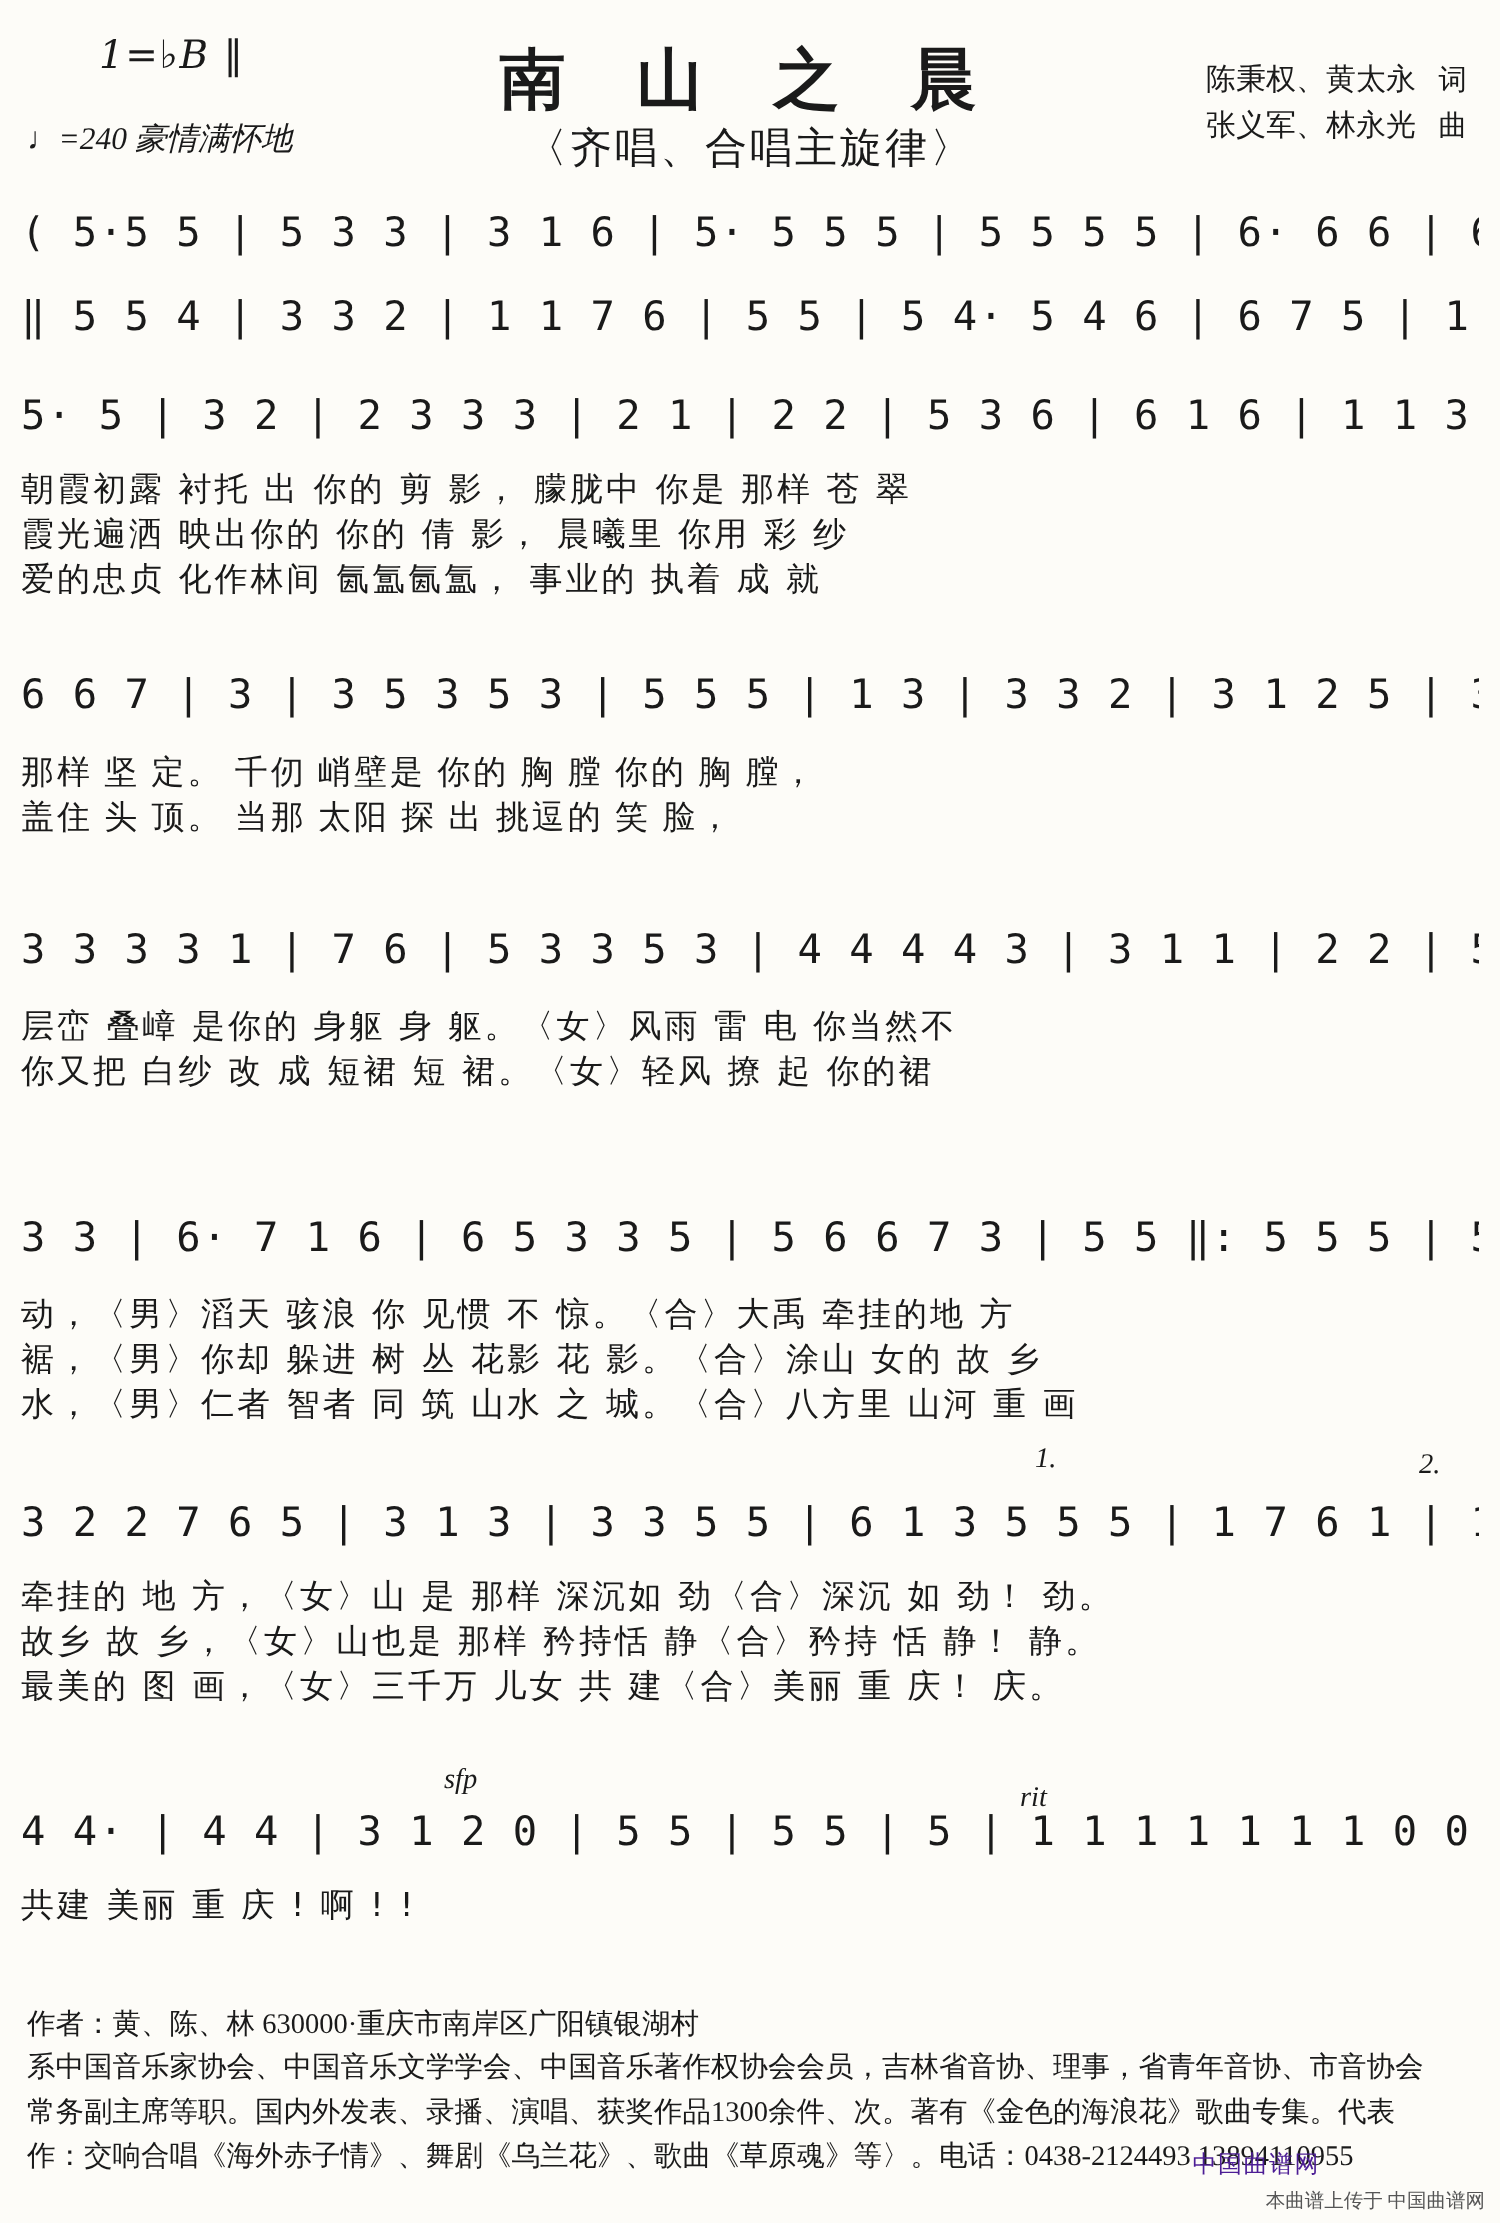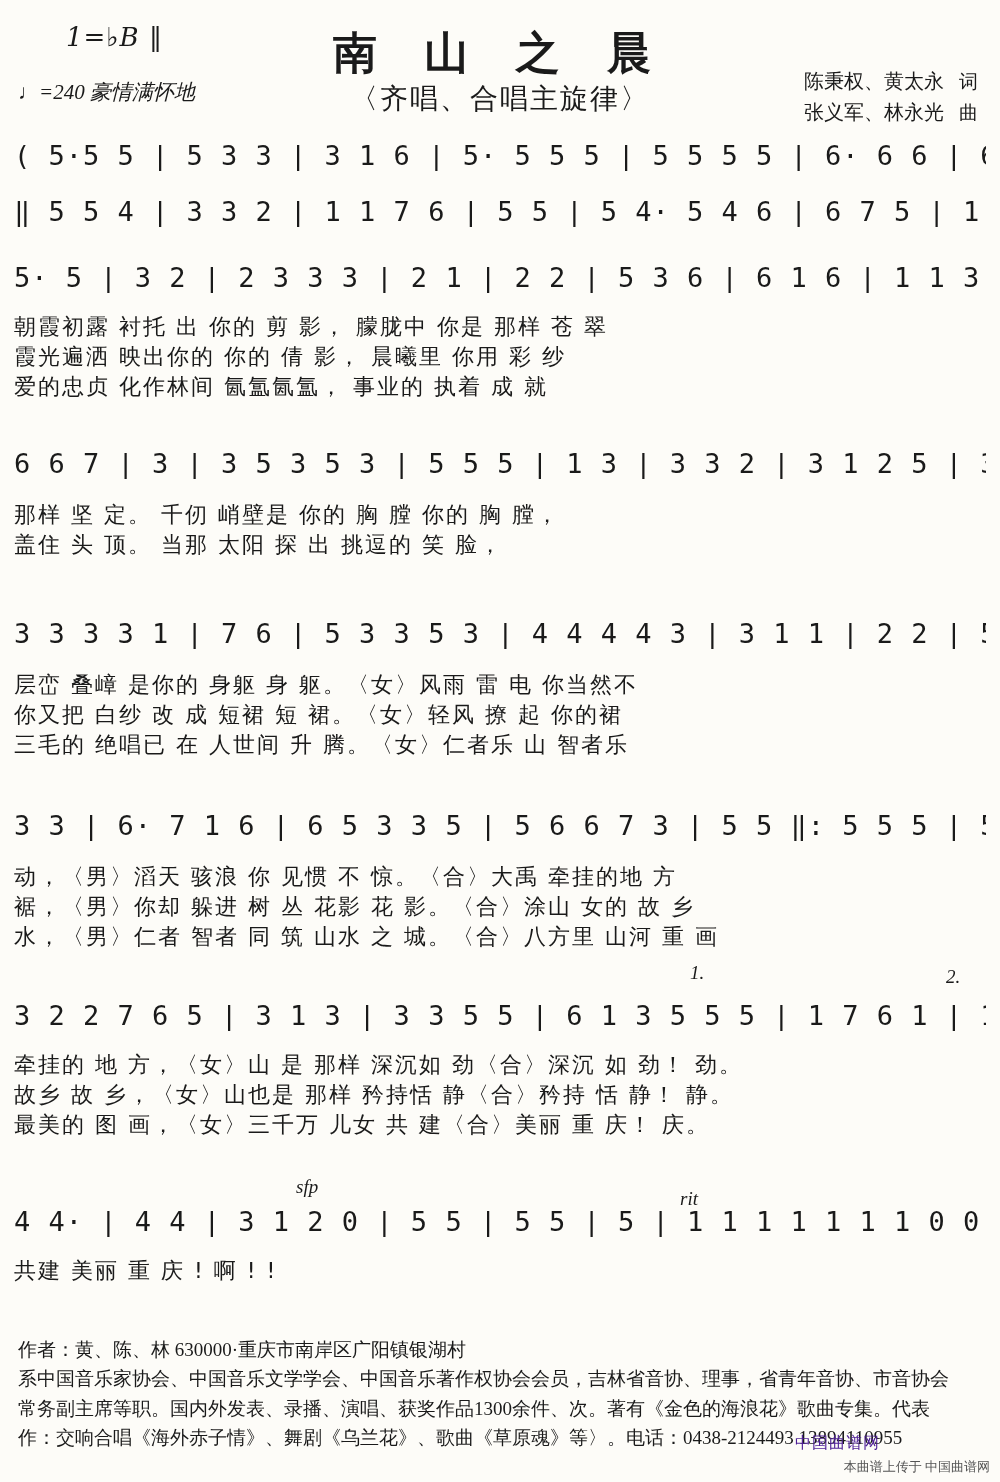--- a/index.html
+++ b/index.html
@@ -30,21 +30,21 @@
     font-size:44px;letter-spacing:16px;
     font-weight:bold;
     font-family:"DejaVu Serif",serif;
   }
   .subtitle{
     position:absolute;left:0;right:0;top:80px;
     text-align:center;font-size:28px;letter-spacing:2px;
   }
   .credits{
     position:absolute;right:22px;top:38px;
-    font-size:20px;line-height:1.55;text-align:right;margin-top:28px;
+    font-size:20px;line-height:1.55;text-align:right;
   }
   .credits .row{white-space:nowrap;}
   .credits .role{margin-left:10px;font-size:19px;}
 
   
   .staff{
     position:absolute;left:14px;right:14px;
     font-family:"DejaVu Sans Mono", monospace;
     font-size:27px;
     letter-spacing:1px;
@@ -104,31 +104,30 @@
   <div class="staff" style="top:262px;">5· 5 | 3 2 | 2 3 3 3 | 2 1 | 2 2 | 5 3 6 | 6 1 6 | 1 1 3 1 3 2 | 6· 7 5 6 | 3</div>
 
   <div class="lyrics" style="top:312px;">
     <div class="lrow">朝霞初露   衬托    出 你的 剪 影，   朦胧中 你是 那样 苍  翠</div>
     <div class="lrow">霞光遍洒   映出你的  你的 倩 影，    晨曦里 你用 彩    纱</div>
     <div class="lrow">爱的忠贞   化作林间  氤氲氤氲，    事业的 执着 成      就</div>
   </div>
 
   <div class="staff" style="top:448px;">6 6 7 | 3 | 3 5 3 5 3 | 5 5 5 | 1 3 | 3 3 2 | 3 1 2 5 | 3 | 6 6 7 | 1 3 | 3 3</div>
 
-  <div class="lyrics" style="top:500px;">
+  <div class="lyrics" style="top:500px;font-family:Liberation Serif, serif;">
     <div class="lrow">那样 坚 定。    千仞    峭壁是 你的 胸 膛  你的  胸 膛，</div>
     <div class="lrow">盖住 头 顶。    当那    太阳 探    出   挑逗的 笑 脸，</div>
   </div>
 
   <div class="staff" style="top:618px;">3 3 3 3 1 | 7 6 | 5 3 3 5 3 | 4 4 4 4 3 | 3 1 1 | 2 2 | 5 3 6 | 6 7 3 | 3 5 1 7 5</div>
 
   <div class="lyrics" style="top:670px;">
     <div class="lrow">层峦  叠嶂 是你的 身躯   身 躯。〈女〉风雨 雷 电  你当然不</div>
     <div class="lrow">你又把 白纱 改 成 短裙    短 裙。〈女〉轻风 撩 起    你的裙</div>
-    <div class="lrow">三毛的 绝唱已  在 人世间 升 腾。〈女〉仁者乐 山    智者乐</div>
   </div>
 
   <div class="staff" style="top:810px;">3 3 | 6· 7 1 6 | 6 5 3 3 5 | 5 6 6 7 3 | 5 5 ‖: 5 5 5 | 5 3 3 3 3 4 3 3 3</div>
 
   <div class="lyrics" style="top:862px;">
     <div class="lrow">动，〈男〉滔天 骇浪 你     见惯 不 惊。〈合〉大禹  牵挂的地   方</div>
     <div class="lrow">裾，〈男〉你却 躲进 树 丛 花影 花 影。〈合〉涂山  女的 故   乡</div>
     <div class="lrow">水，〈男〉仁者 智者 同 筑 山水 之 城。〈合〉八方里 山河 重   画</div>
   </div>
 

